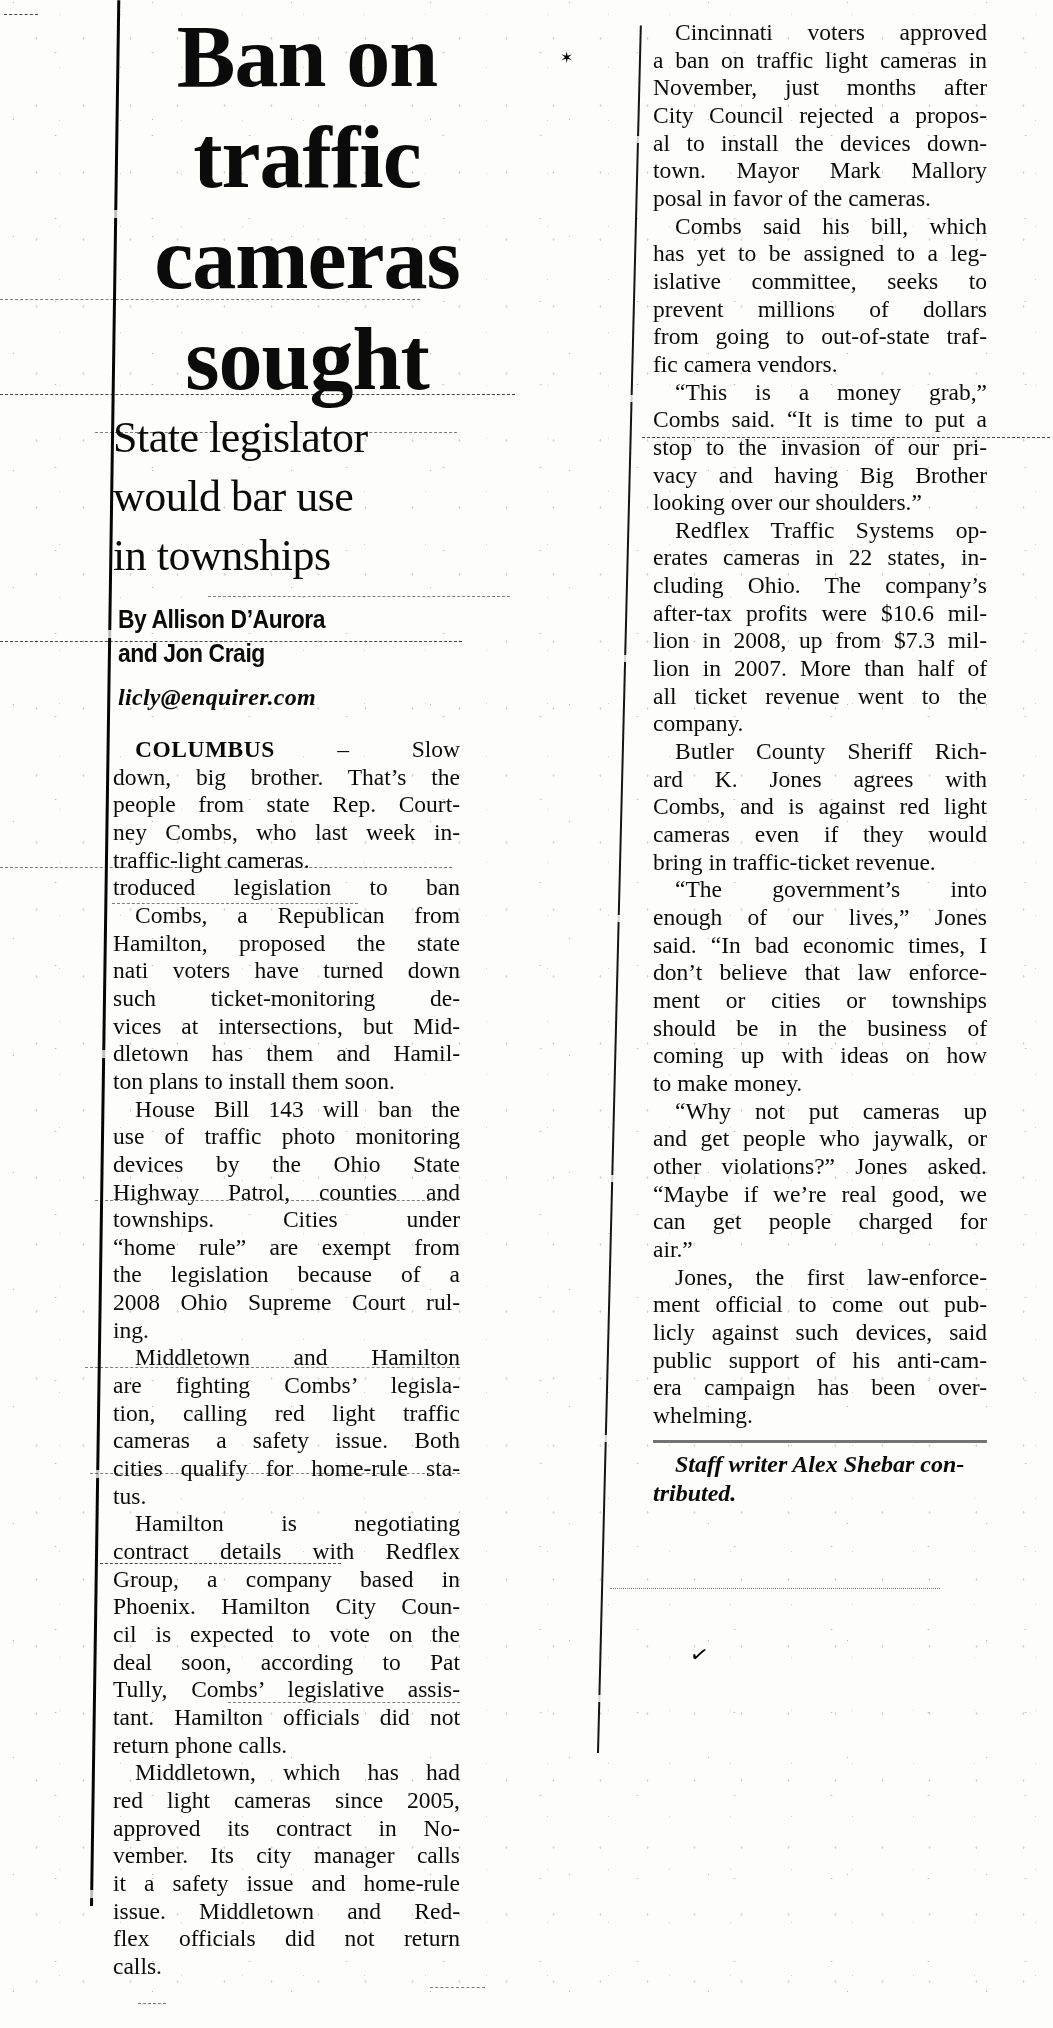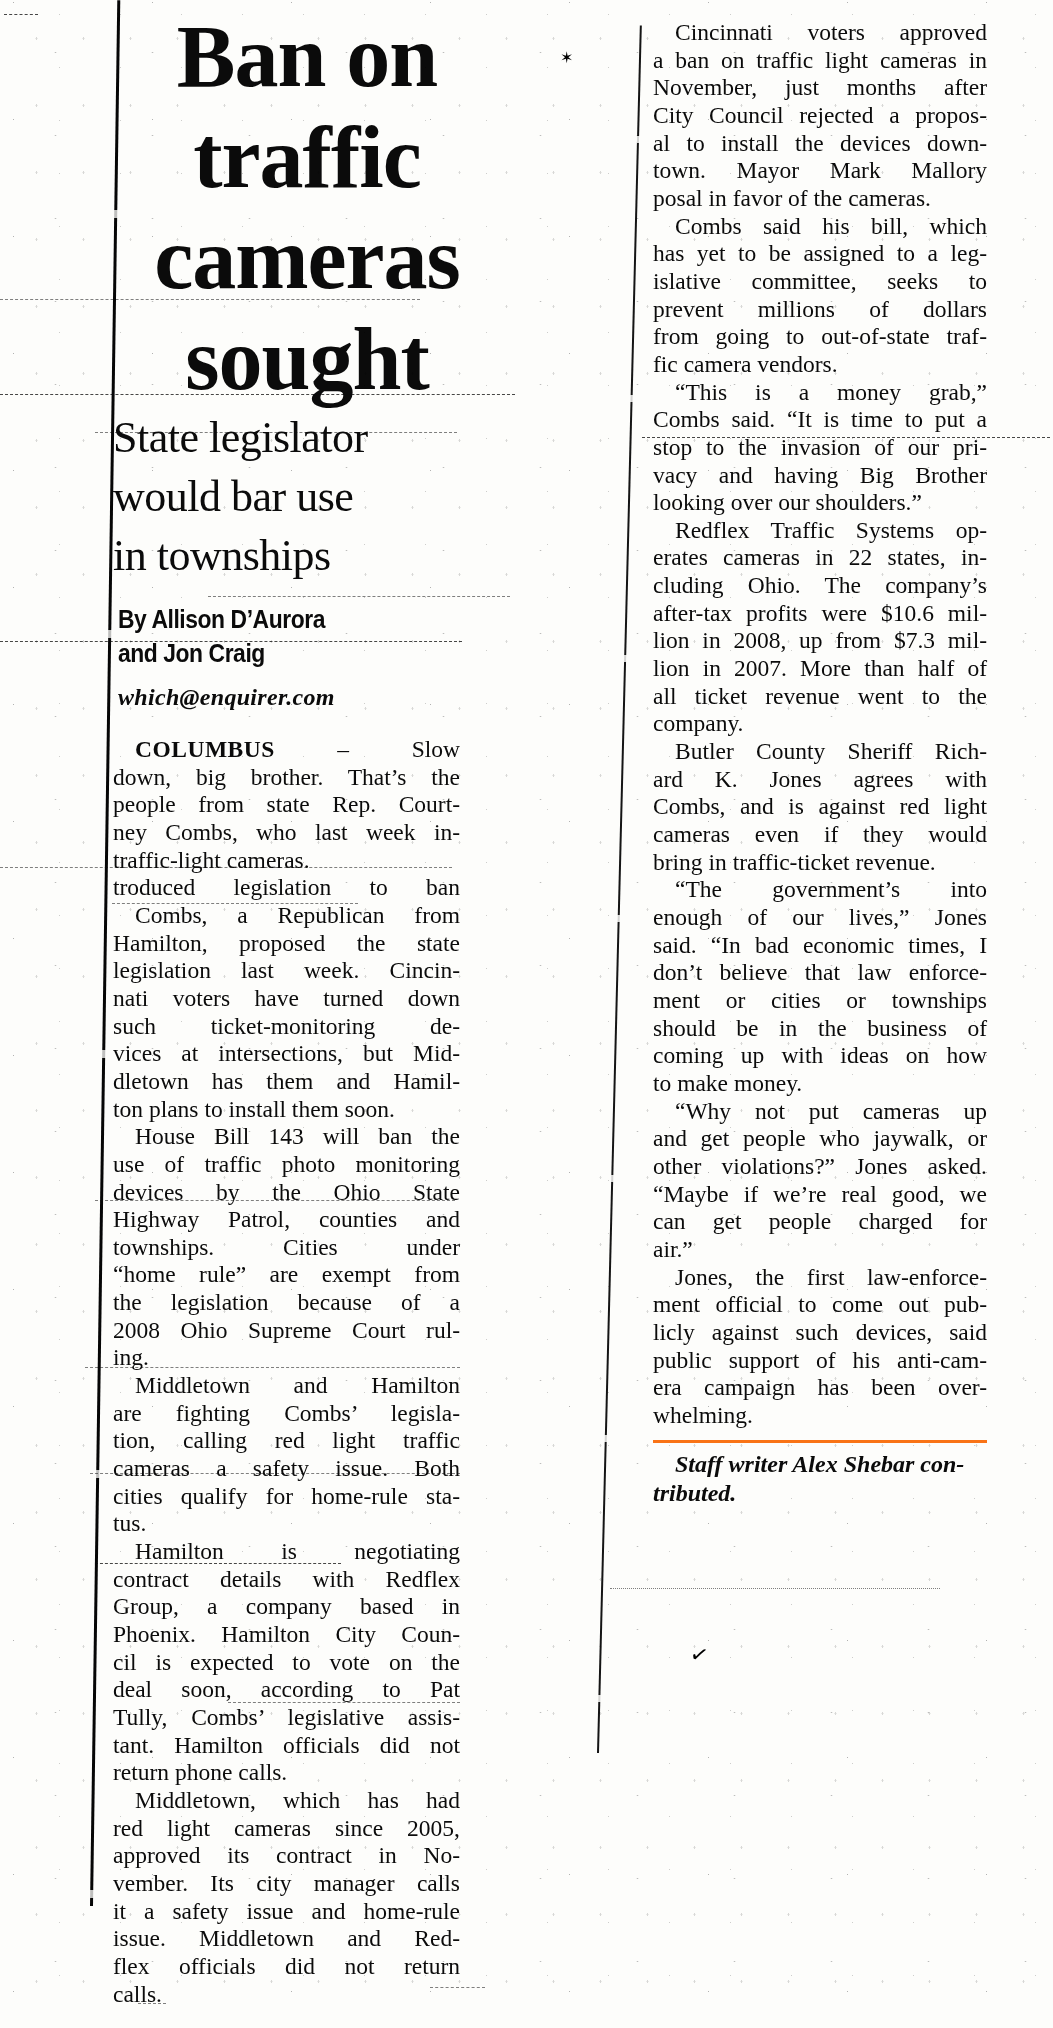--- a/index.html
+++ b/index.html
@@ -64,21 +64,21 @@
   .colbody.left{left:113px;top:736px;width:347px;}
   .colbody.right{left:653px;top:19px;width:334px;}
   .pline{
     text-align:justify;text-align-last:justify;text-justify:inter-word;
     white-space:normal;
   }
   .pline.pfirst{text-indent:22px;}
   .pline.plast{text-align-last:left;}
   .pline b{font-weight:bold;letter-spacing:.5px;}
   .credit{
-    margin-top:11px;border-top:3px solid #f97316;padding-top:7px;
+    margin-top:11px;border-top:3px solid #737373;padding-top:7px;
     font-style:italic;font-weight:600;font-size:24px;line-height:28.5px;
   }
   .credit .pline{text-align-last:left;}
 </style>
 </head>
 <body>
 
 <div class="page">
 
   <div class="vborder"></div>
@@ -116,32 +116,31 @@
       <div class="line">State legislator</div>
       <div class="line">would bar use</div>
       <div class="line">in townships</div>
     </div>
 
   <div class="byline">
       <div class="line">By Allison D’Aurora</div>
       <div class="line">and Jon Craig</div>
     </div>
 
-  <div class="email">which@enquirer.com</div>
+  <div class="email">licly@enquirer.com</div>
 
   <div class="colbody left">
       <div class="pline pfirst"><b>COLUMBUS</b> – Slow</div>
       <div class="pline">down, big brother. That’s the</div>
       <div class="pline">people from state Rep. Court-</div>
       <div class="pline">ney Combs, who last week in-</div>
       <div class="pline plast">traffic-light cameras.</div>
       <div class="pline">troduced legislation to ban</div>
       <div class="pline pfirst">Combs, a Republican from</div>
       <div class="pline">Hamilton, proposed the state</div>
-      <div class="pline">legislation last week. Cincin-</div>
       <div class="pline">nati voters have turned down</div>
       <div class="pline">such ticket-monitoring de-</div>
       <div class="pline">vices at intersections, but Mid-</div>
       <div class="pline">dletown has them and Hamil-</div>
       <div class="pline plast">ton plans to install them soon.</div>
       <div class="pline pfirst">House Bill 143 will ban the</div>
       <div class="pline">use of traffic photo monitoring</div>
       <div class="pline">devices by the Ohio State</div>
       <div class="pline">Highway Patrol, counties and</div>
       <div class="pline">townships. Cities under</div>

